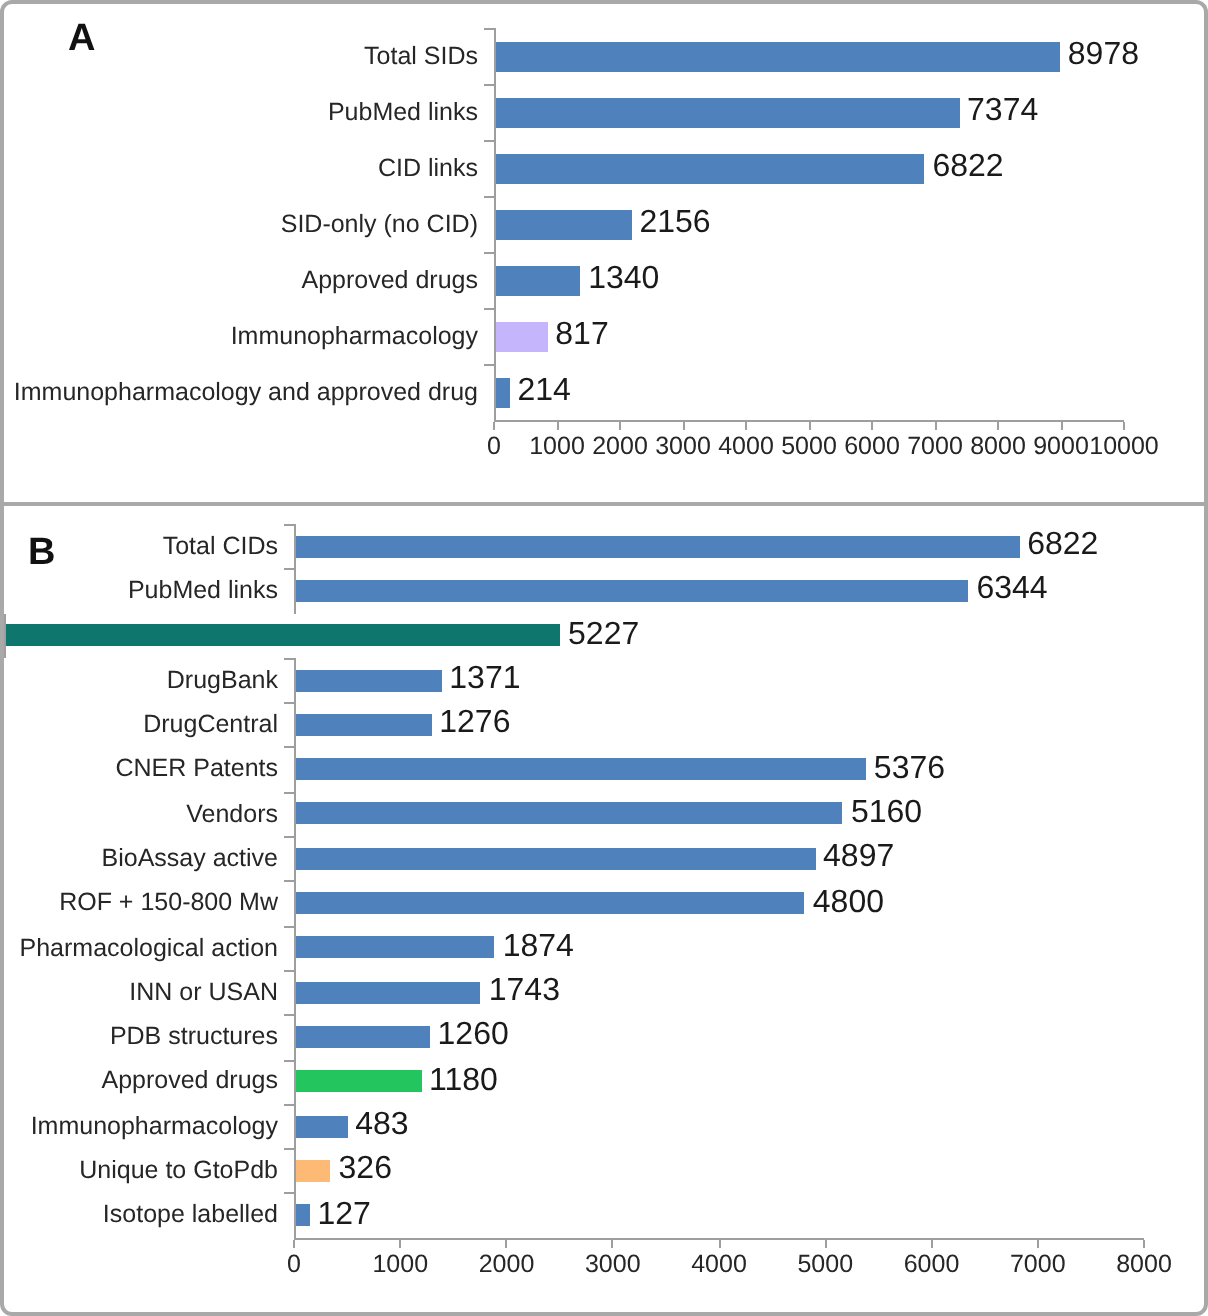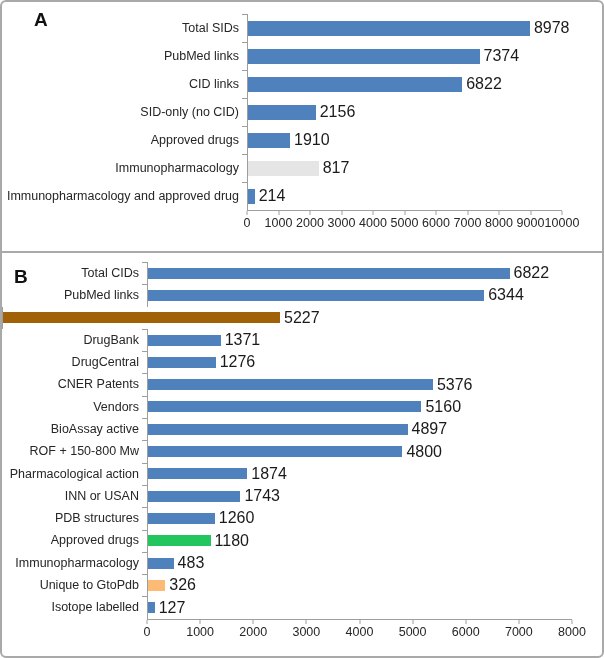--- a/index.html
+++ b/index.html
@@ -90,29 +90,29 @@
               <div class="bar" style="width: 21.56%; background: rgb(79, 129, 189);">
                 <span class="value-label">2156</span>
               </div>
             </div>
           </div>
           <div class="row">
             <div class="cat-label">Approved drugs</div>
             <div class="track">
               <i class="cat-tick"></i>
               <div class="bar" style="width: 13.4%; background: rgb(79, 129, 189);">
-                <span class="value-label">1910</span>
+                <span class="value-label">1340</span>
               </div>
             </div>
           </div>
           <div class="row">
             <div class="cat-label">Immunopharmacology</div>
             <div class="track">
               <i class="cat-tick"></i>
-              <div class="bar" style="width: 8.17%; background: #e5e5e5; padding-left: 45px;">
+              <div class="bar" style="width: 8.17%; background: #c4b5fd;">
                 <span class="value-label">817</span>
               </div>
             </div>
           </div>
           <div class="row">
             <div class="cat-label">Immunopharmacology and approved drug</div>
             <div class="track">
               <i class="cat-tick"></i>
               <div class="bar" style="width: 2.14%; background: rgb(79, 129, 189);">
                 <span class="value-label">214</span>
@@ -164,21 +164,21 @@
             <div class="track">
               <i class="cat-tick"></i>
               <div class="bar" style="width: 79.3%; background: rgb(79, 129, 189);">
                 <span class="value-label">6344</span>
               </div>
             </div>
           </div>
           <div class="row">
             <div class="track">
               <i class="cat-tick"></i>
-              <div class="bar" style="width: 65.3375%; background: #a16207;">
+              <div class="bar" style="width: 65.3375%; background: #0f766e;">
                 <span class="value-label">5227</span>
               </div>
             </div>
           </div>
           <div class="row">
             <div class="cat-label">DrugBank</div>
             <div class="track">
               <i class="cat-tick"></i>
               <div class="bar" style="width: 17.1375%; background: rgb(79, 129, 189);">
                 <span class="value-label">1371</span>

